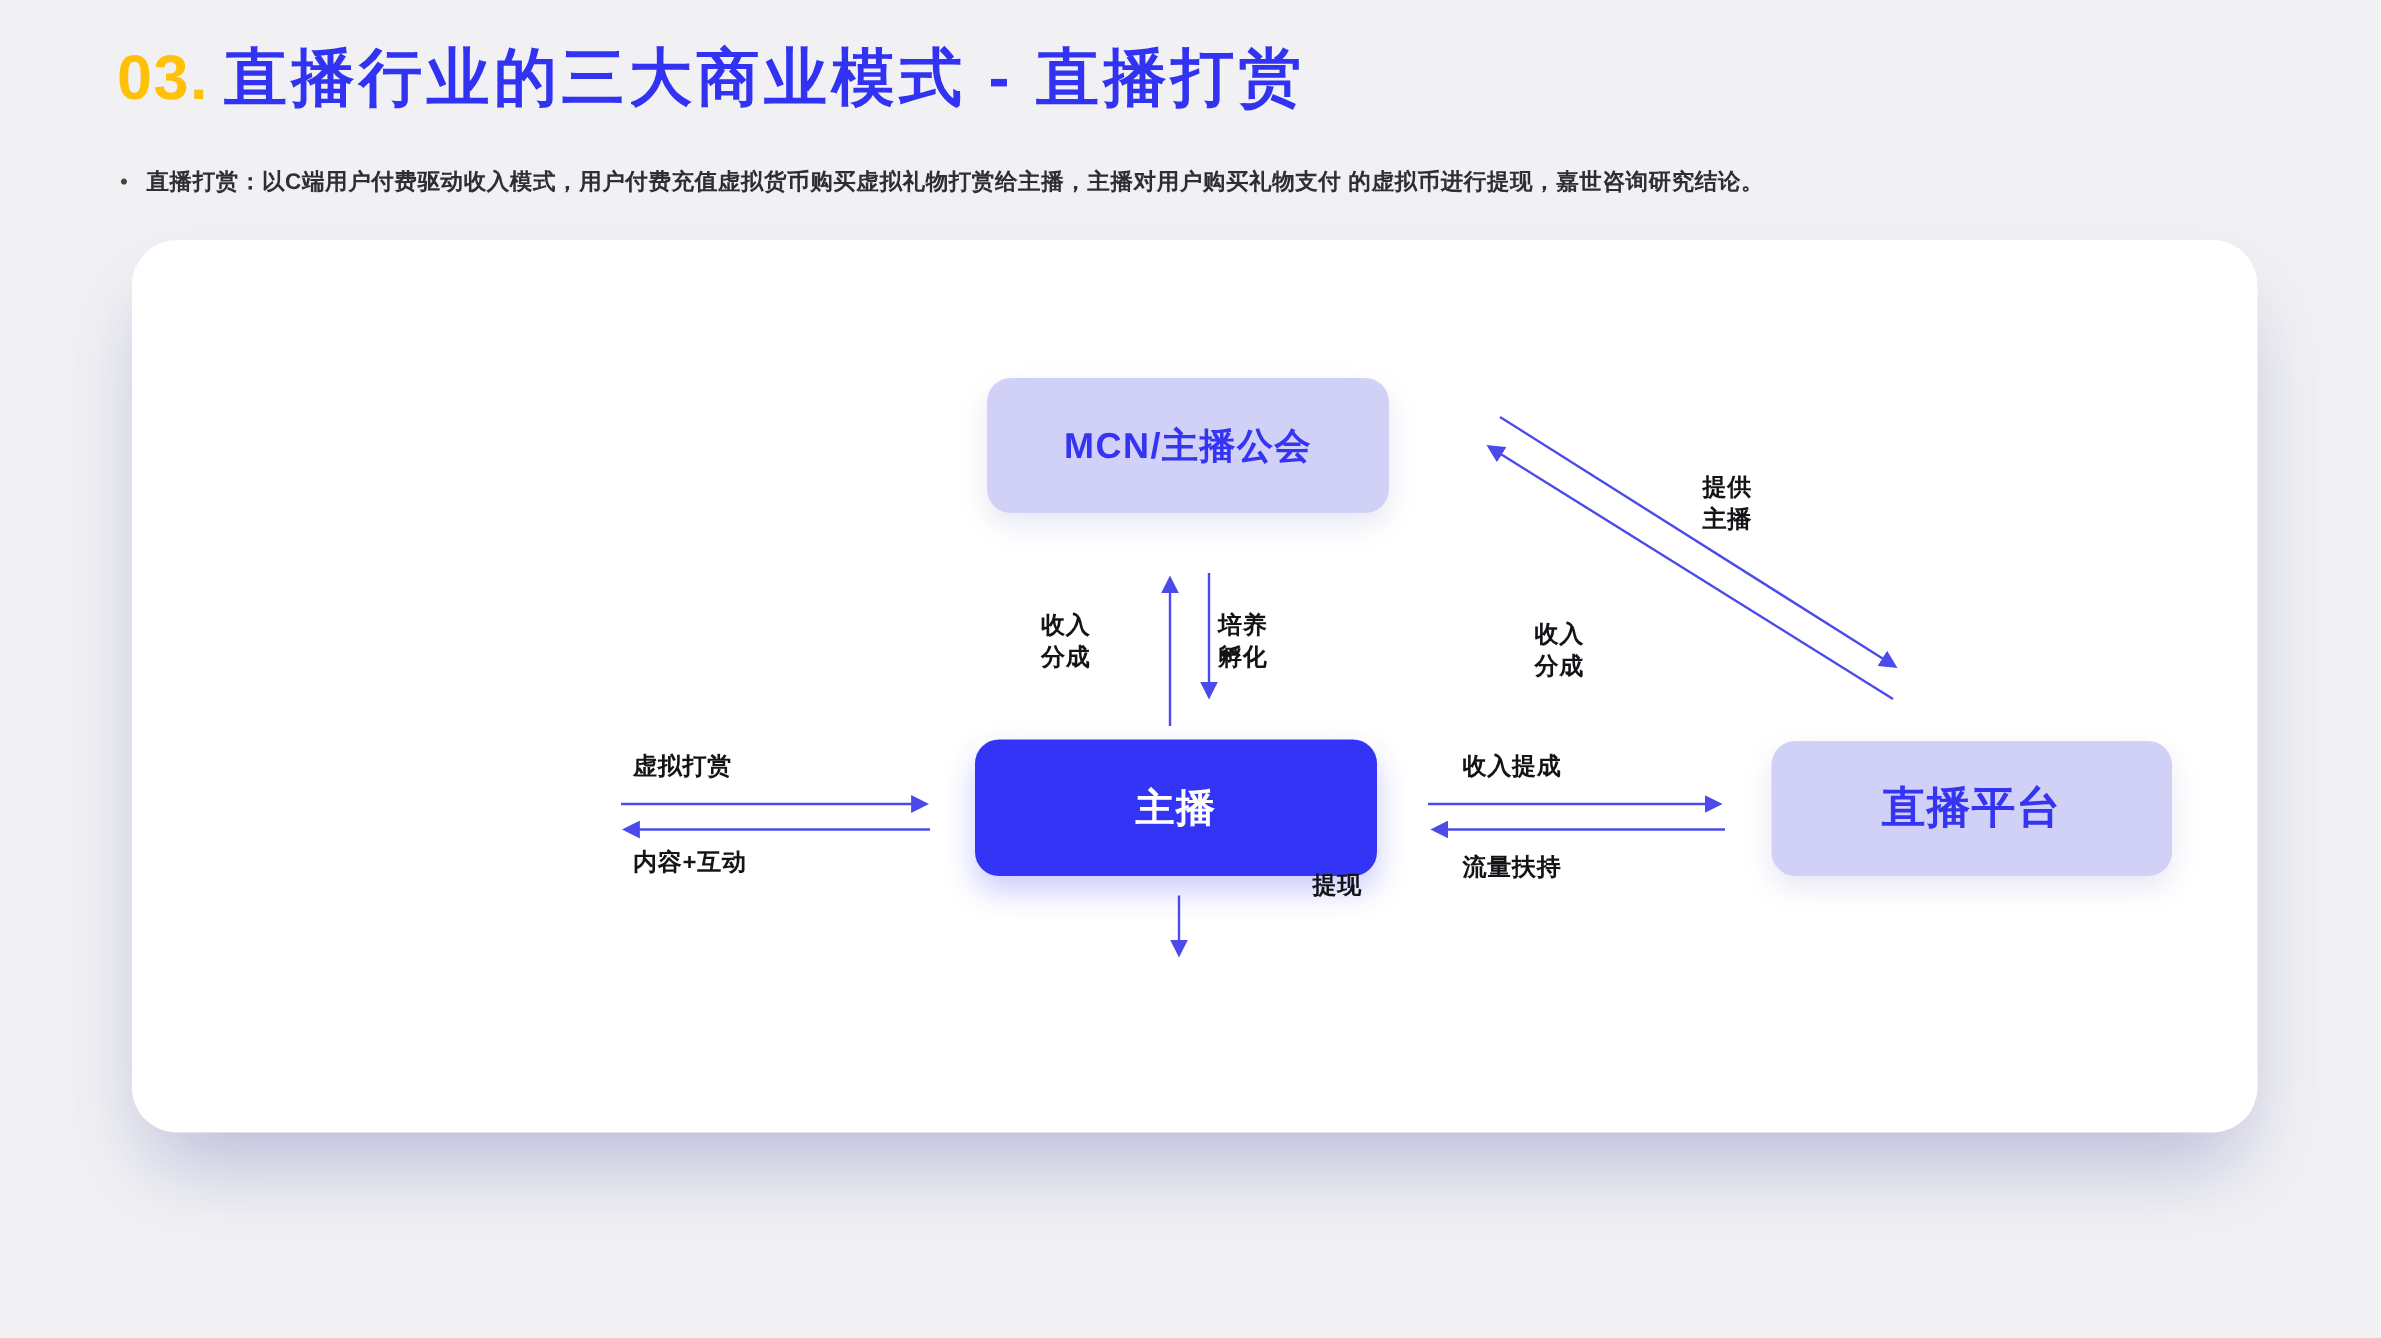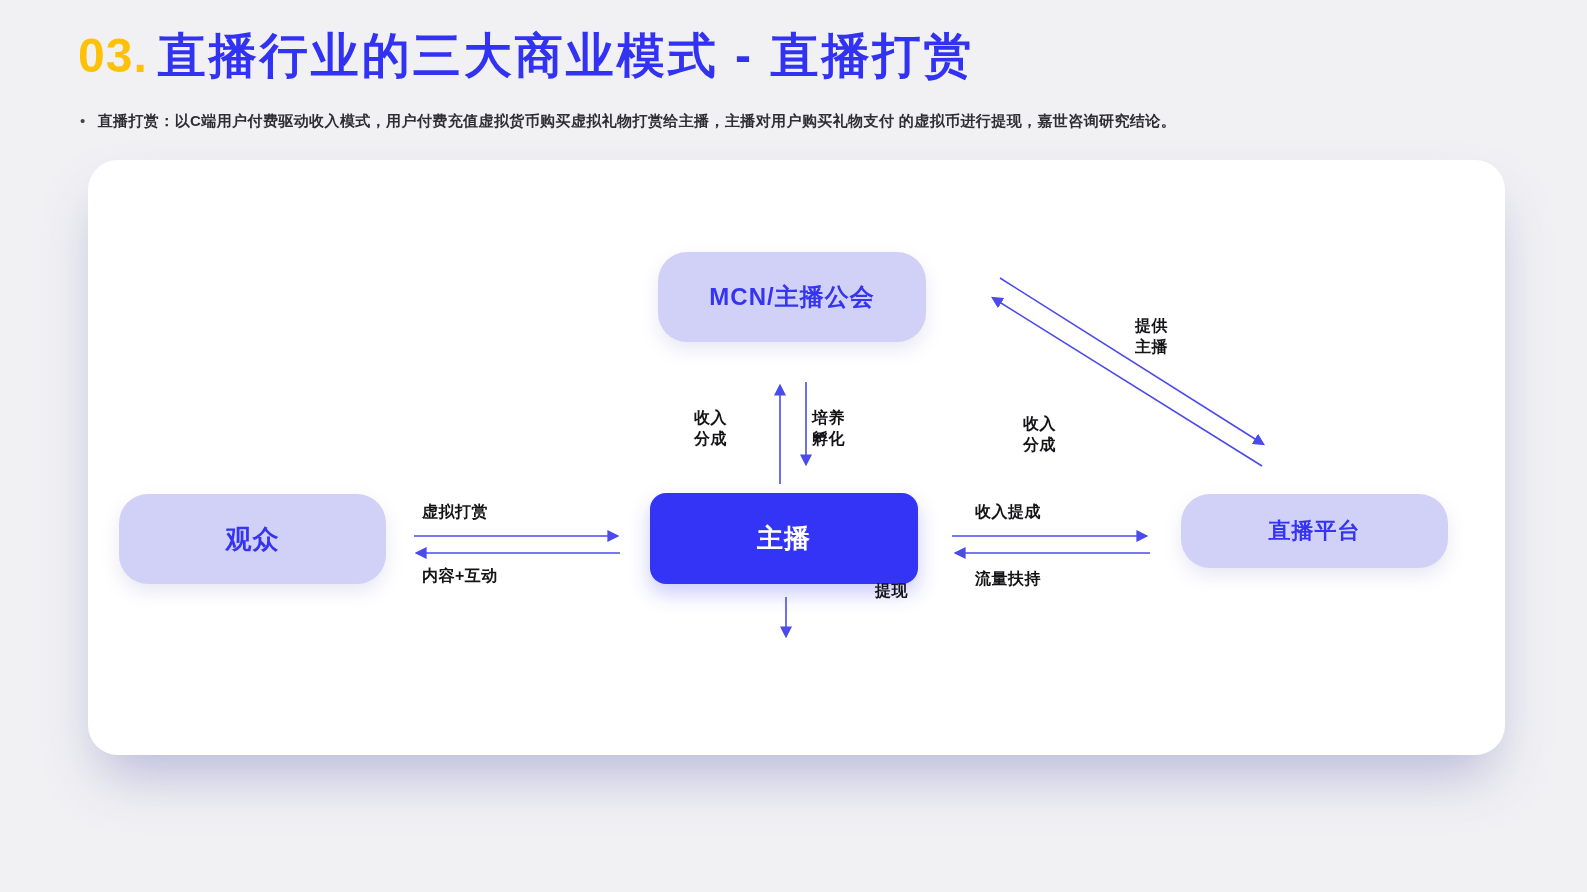--- a/index.html
+++ b/index.html
@@ -8,21 +8,21 @@
     font-family: "Liberation Sans", "DejaVu Sans", sans-serif;
     background: #F1F1F4;
     position: relative;
     overflow: hidden;
   }
   .page { position: absolute; inset: 0; width: 1587px; height: 892px; }
 
   
   .title {
     position: absolute; left: 78px; top: 24px;
-    font-size: 48px; font-weight: 900; letter-spacing: 3px;
+    font-size: 42px; font-weight: 900; letter-spacing: 3px;
     white-space: nowrap;
   }
   .title .num { color: #FFC107; margin-right: 10px; letter-spacing: 1px; }
   .title .txt { color: #3232F2; }
 
   .bullet-row {
     position: absolute; left: 80px; top: 112px;
     font-size: 15px; font-weight: 700; color: #2E2E33;
     letter-spacing: 0.4px; white-space: nowrap;
   }
@@ -46,30 +46,29 @@
   }
 
   
   .node {
     position: absolute; display: flex; align-items: center; justify-content: center;
     border-radius: 16px; font-weight: 800; letter-spacing: 1px; z-index: 2;
   }
   .node.light {
     background: #D1D1F7; color: #3434F2;
     box-shadow: 0 8px 18px rgba(130,130,200,0.18);
-    border-radius: 29px;
   }
   .node.solid {
     background: #3434F7; color: #FFFFFF;
     box-shadow: 0 10px 20px rgba(52,52,247,0.25);
   }
   .node-mcn      { left: 658px;  top: 252px; width: 268px; height: 90px; font-size: 24px; }
   .node-audience { left: 119px;  top: 494px; width: 267px; height: 90px; font-size: 26px; }
   .node-streamer { left: 650px;  top: 493px; width: 268px; height: 91px; font-size: 26px; }
-  .node-platform { left: 1181px; top: 494px; width: 267px; height: 74px; font-size: 22px; }
+  .node-platform { left: 1181px; top: 494px; width: 267px; height: 90px; font-size: 29px; }
   .node-income   { left: 650px;  top: 648px; width: 268px; height: 39px; font-size: 20px; border-radius: 20px; }
 
   
   .elabel {
     position: absolute; z-index: 2;
     font-size: 16px; font-weight: 700; color: #141418;
     white-space: pre-line; line-height: 21px;
     letter-spacing: 0.5px;
   }
   .lbl-virtual   { left: 422px;  top: 501px; width: 160px; font-family: Liberation Serif, serif; }
@@ -104,23 +103,20 @@
   <div class="bullet-row">
     <span class="marker">•</span><span>直播打赏：以C端用户付费驱动收入模式，用户付费充值虚拟货币购买虚拟礼物打赏给主播，主播对用户购买礼物支付 的虚拟币进行提现，嘉世咨询研究结论。</span>
   </div>
 
   <div class="card"></div>
 
 
   <div class="node light node-mcn">
     <span>MCN/主播公会</span>
   </div>
-  <div class="node light node-audience">
-    <span>观众</span>
-  </div>
   <div class="node solid node-streamer">
     <span>主播</span>
   </div>
   <div class="node light node-platform">
     <span>直播平台</span>
   </div>
 
   <svg class="arrows" width="1587" height="892" viewBox="0 0 1587 892">
     <defs>
       <marker id="ah" viewBox="0 0 10 10" refX="8" refY="5" markerWidth="7.5" markerHeight="7.5" orient="auto-start-reverse">

